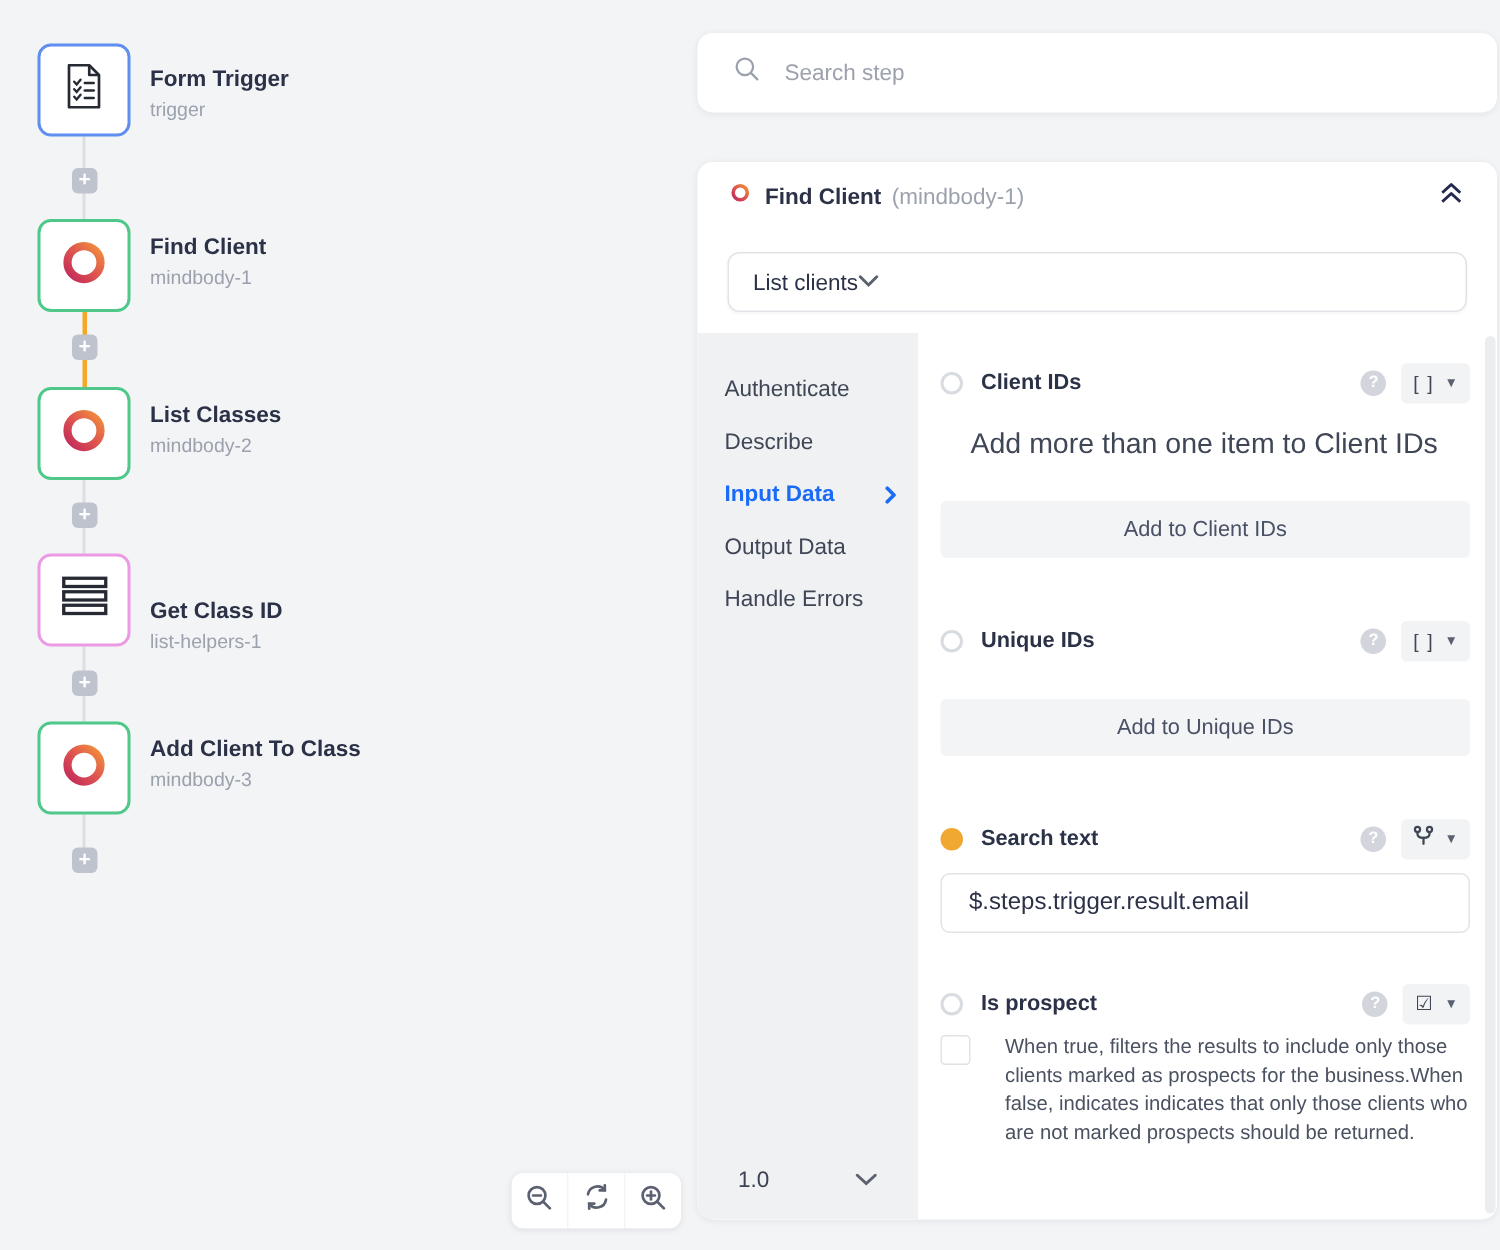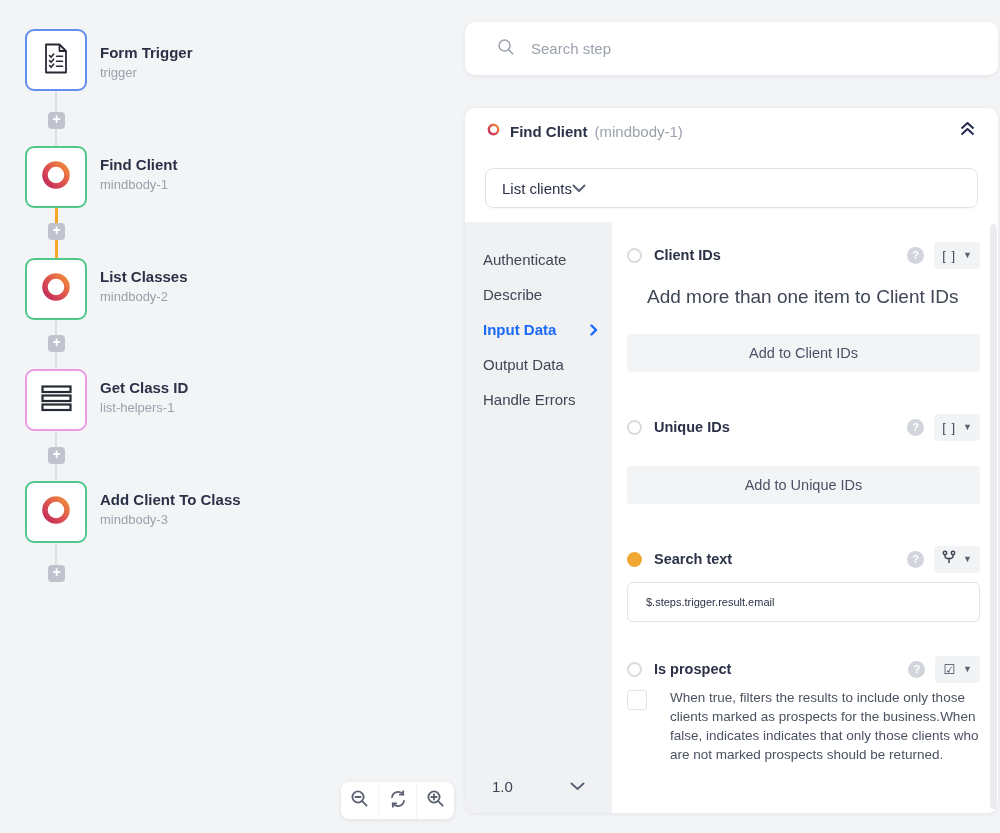--- a/index.html
+++ b/index.html
@@ -21,21 +21,21 @@
               text-align:center; cursor:pointer; }
 
   .zoom-bar { position:absolute; left:341px; top:782px; display:flex; gap:1px;
               border-radius:8px; box-shadow:0 1px 4px rgba(30,35,60,.10); overflow:hidden; }
   .zoom-btn { width:37px; height:37px; background:#fff; display:flex; align-items:center;
               justify-content:center; cursor:pointer; }
 
   
   .search-card { position:absolute; left:465px; top:22px; width:533px; height:53px;
                  background:#fff; border-radius:10px; box-shadow:0 1px 5px rgba(30,35,60,.07);
-                 display:flex; align-items:center; padding:0 16px 0 32px; }
+                 display:flex; align-items:center; padding:0 16px 0 24px; }
   .search-card input { border:none; outline:none; flex:1; margin-left:16px; font-size:15px;
                  font-family:inherit; color:#2b3147; background:transparent; }
   .search-card input::placeholder { color:#9ba1ad; }
 
   .panel-card { position:absolute; left:465px; top:108px; width:533px; height:705px;
                 background:#fff; border-radius:10px; box-shadow:0 1px 5px rgba(30,35,60,.07);
                 overflow:hidden; }
   .panel-head { height:46px; display:flex; align-items:center; padding:0 22px; }
   .panel-title { font-size:15px; font-weight:bold; color:#2b3147; margin-left:10px; }
   .panel-sub { font-size:15px; color:#9ba1ad; margin-left:7px; }
@@ -70,21 +70,21 @@
               justify-content:center; cursor:pointer; flex-shrink:0; }
   .type-chip { margin-left:10px; background:#f2f3f5; border-radius:4px; height:27px;
                display:flex; align-items:center; padding:0 8px; cursor:pointer; flex-shrink:0; }
   .chip-glyph { font-size:13px; color:#3f4655; letter-spacing:1px; }
   .chip-caret { font-size:9px; color:#5b6170; margin-left:7px; }
   .helper-text { font-size:19px; color:#3f4655; margin:18px 0 0 20px; }
   .gray-btn { margin-top:26px; height:38px; background:#f3f4f6; border-radius:4px; border:none;
               width:100%; font-size:14.5px; color:#4a5066; font-family:inherit; cursor:pointer; }
   .m42 { margin-top:42px; } .m34 { margin-top:34px; }
   .text-input { margin-top:10px; width:100%; height:40px; border:1px solid #e0e3e8;
-                border-radius:6px; padding:0 18px; font-size:11px; color:#2b3147;
+                border-radius:6px; padding:0 18px; font-size:16px; color:#2b3147;
                 font-family:inherit; outline:none; }
   .desc-row { display:flex; margin-top:6px;gap:9px; }
   .checkbox { width:20px; height:20px; border:1.5px solid #dfe2e6; border-radius:3px;
               background:#fff; flex-shrink:0; margin-top:2px; cursor:pointer; }
   .desc-text { margin-left:14px; font-size:13.5px; line-height:19px; color:#4a5160; width:318px; }
   .scroll-track { position:absolute; top:2px; right:1px; width:7px; height:calc(100% - 6px);
                   background:#ebedf0; border-radius:4px; cursor:pointer; }
 
   .icon-stroke { stroke:#5b6170; stroke-width:1.8; fill:none; stroke-linecap:round; }
 </style>
@@ -161,21 +161,21 @@
     <span>
       <svg width="31" height="27" viewBox="0 0 31 27">
         <g fill="#fff" stroke="#262b33" stroke-width="2.2">
           <rect x="1.5" y="1.5" width="28" height="5.5"></rect>
           <rect x="1.5" y="10.5" width="28" height="5.5"></rect>
           <rect x="1.5" y="19.5" width="28" height="5.5"></rect>
         </g>
       </svg>
     </span>
   </div>
-  <div class="node-label" style="top:379px;">
+  <div class="node-label" style="top:399px;">
     <div class="node-title">Get Class ID</div>
     <div class="node-sub">list-helpers-1</div>
   </div>
   <div class="plus-btn" style="top:447px;">+</div>
 
   <div class="node-box" style="top:481px;border-color:#4fc88a;">
     <span>
       <svg width="32" height="32" viewBox="0 0 32 32">
         <circle cx="16" cy="16" r="11" fill="none" stroke="url(#mbgrad)" stroke-width="5.5"></circle>
       </svg>

